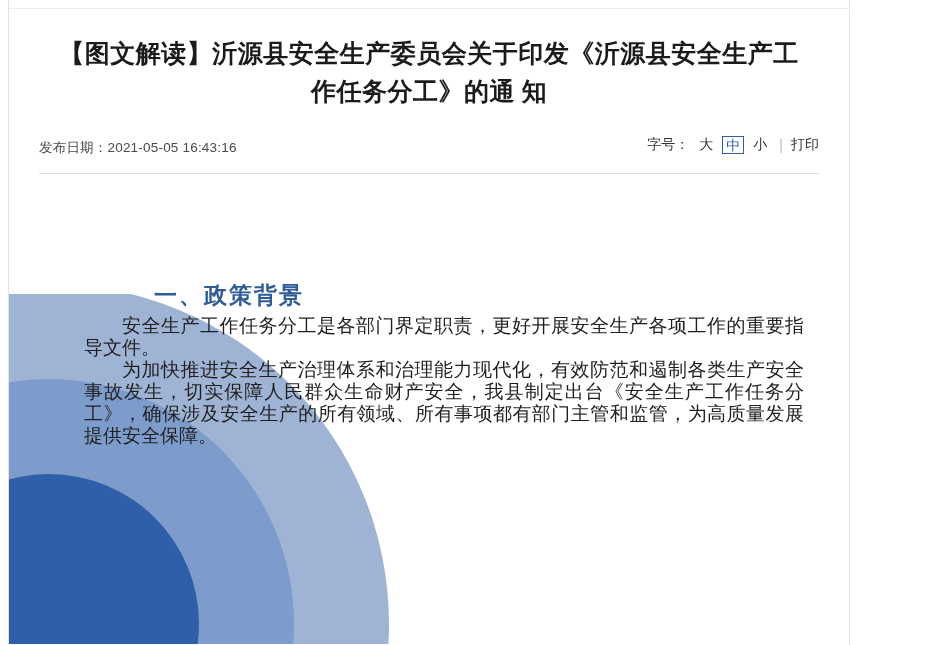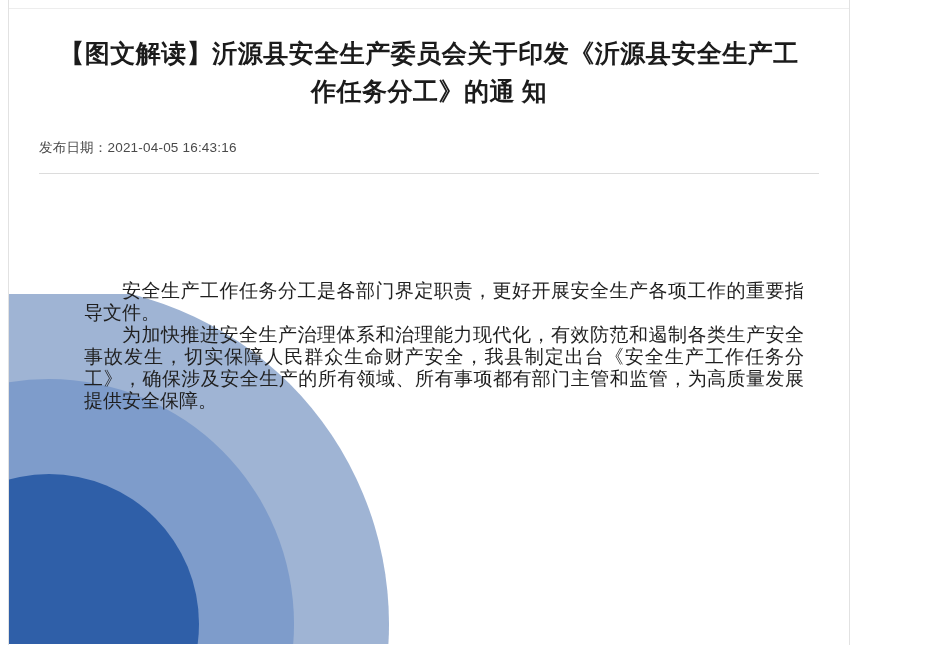--- a/index.html
+++ b/index.html
@@ -167,36 +167,45 @@
 
   <div class="edge-top"></div>
   <div class="edge-left"></div>
   <div class="edge-right"></div>
 
   <div class="content">
 
     <h1 class="title">【图文解读】沂源县安全生产委员会关于印发《沂源县安全生产工作任务分工》的通 知</h1>
 
     <div class="meta-row">
-      <div class="pubdate">发布日期：2021-04-05 16:43:16</div>
-
+      <div class="pubdate">发布日期：2021-05-05 16:43:16</div>
+
+      <div class="fontsize-tools">
+        <span class="fs-label">字号：</span>
+        <span class="fs-opt">大</span>
+        <span class="fs-opt active">中</span>
+        <span class="fs-opt">小</span>
+        <span class="sep">|</span>
+        <span class="print">打印</span>
+      </div>
     </div>
 
     <div class="divider"></div>
 
     <div class="article">
 
       <div class="deco">
         <svg width="430" height="420" viewBox="0 0 430 420" xmlns="http://www.w3.org/2000/svg">
           <circle cx="40" cy="330" r="340" fill="#9fb4d4"></circle>
           <circle cx="40" cy="330" r="245" fill="#7e9ccb"></circle>
           <circle cx="40" cy="330" r="150" fill="#2f5fa8"></circle>
         </svg>
       </div>
 
       <div class="body-text">
+        <div class="section-heading">一、政策背景</div>
         <p class="para">安全生产工作任务分工是各部门界定职责，更好开展安全生产各项工作的重要指导文件。</p>
         <p class="para">为加快推进安全生产治理体系和治理能力现代化，有效防范和遏制各类生产安全事故发生，切实保障人民群众生命财产安全，我县制定出台《安全生产工作任务分工》，确保涉及安全生产的所有领域、所有事项都有部门主管和监管，为高质量发展提供安全保障。</p>
       </div>
 
     </div>
   </div>
 </div>
 
 </body></html>

